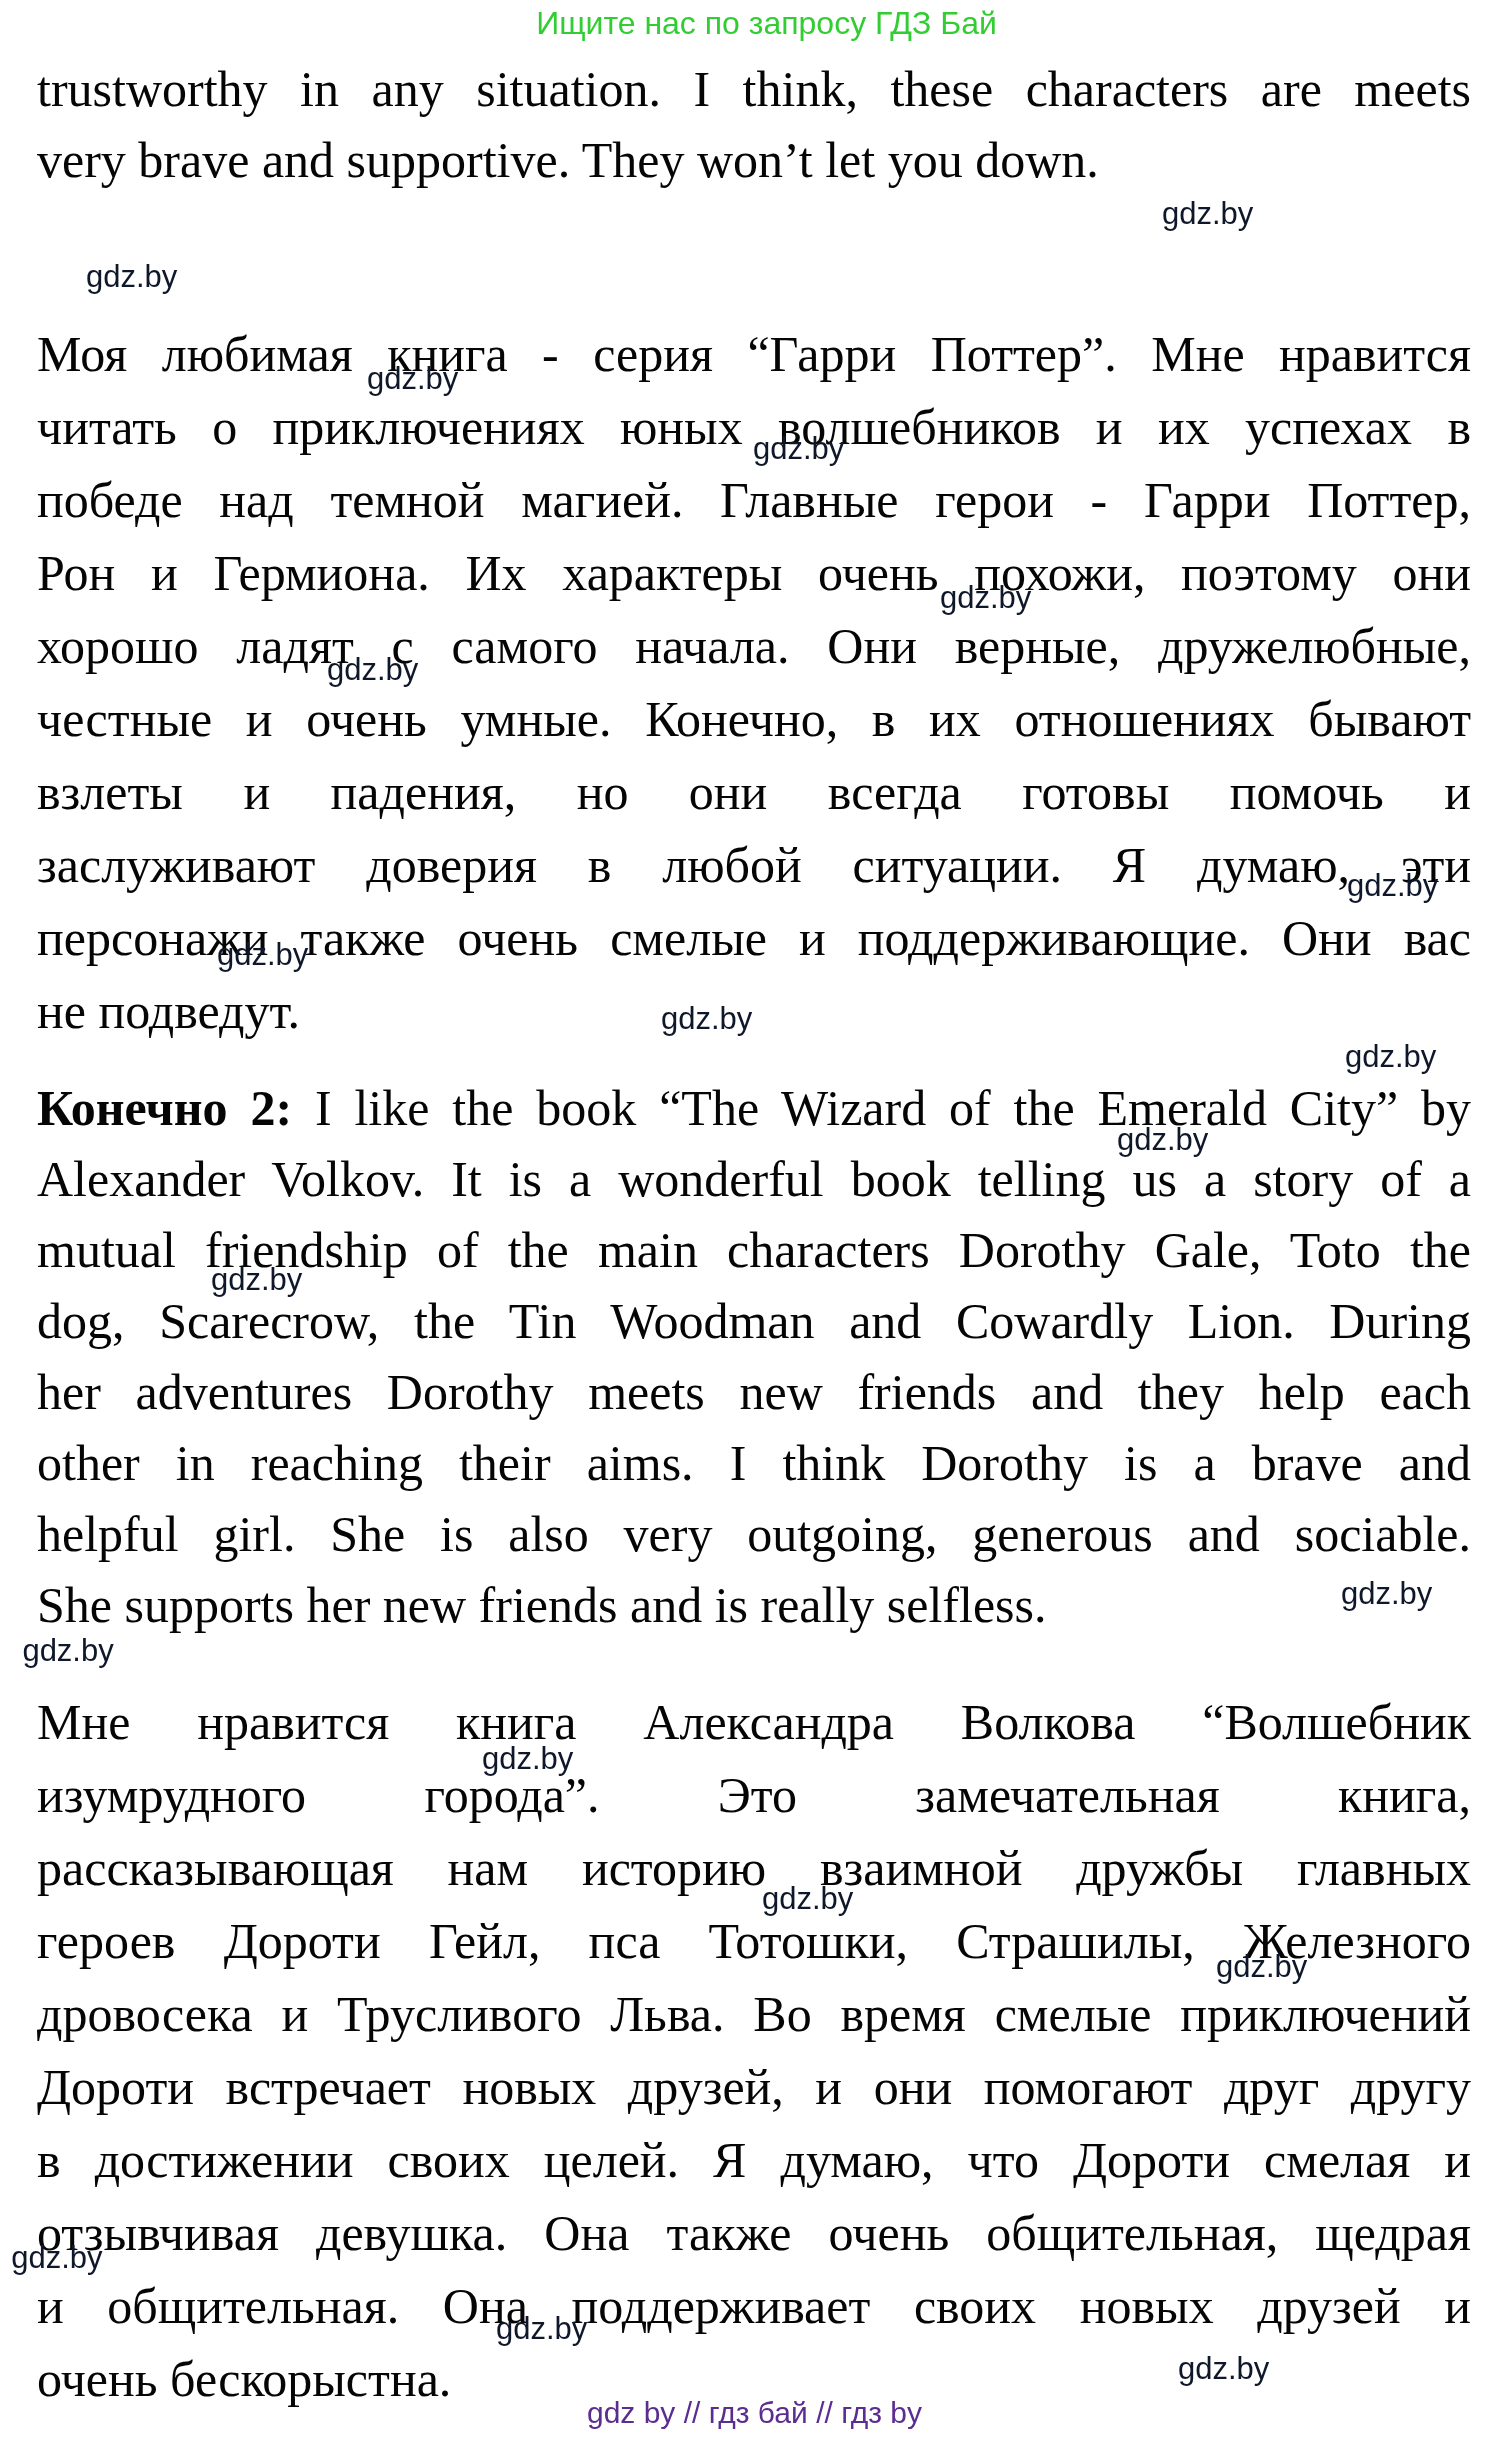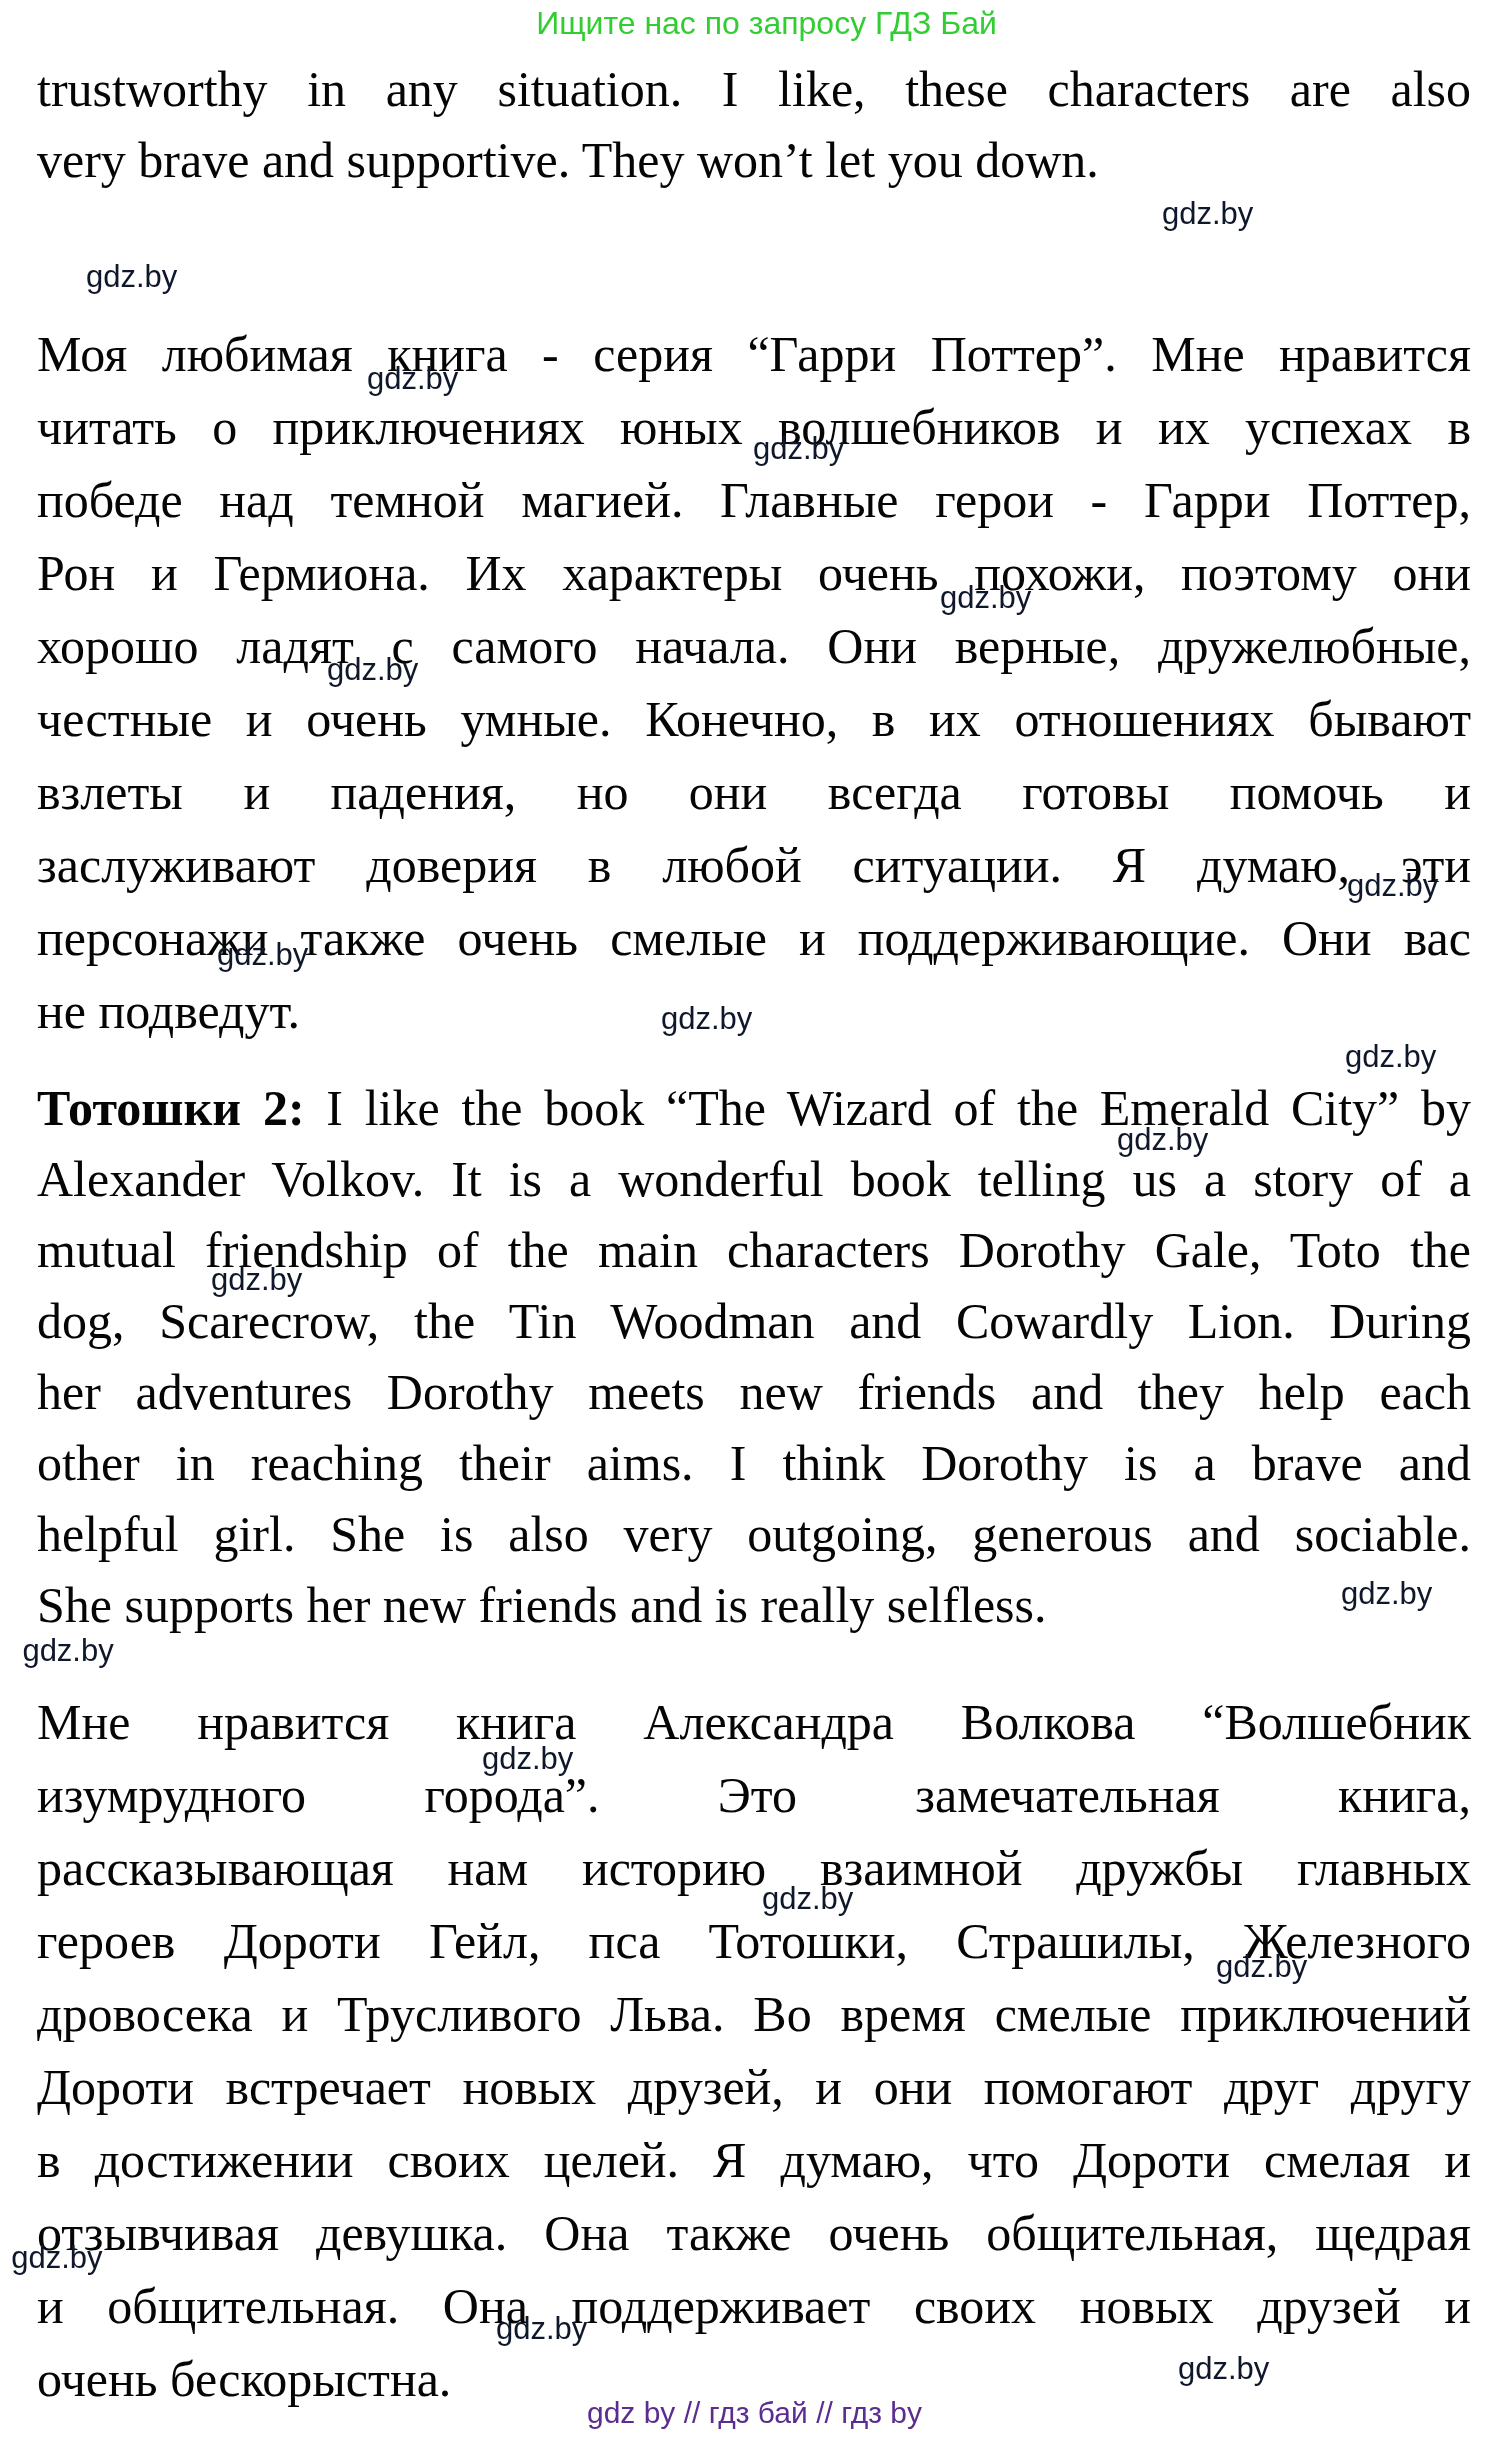--- a/index.html
+++ b/index.html
@@ -47,39 +47,39 @@
   }
 </style>
 </head>
 <body>
 
 <div class="page">
 
   <div class="promo">Ищите нас по запросу ГДЗ Бай</div>
 
   <div class="para en" style="top:54px;">
-    <div class="line">trustworthy in any situation. I like, these characters are also</div>
+    <div class="line">trustworthy in any situation. I think, these characters are meets</div>
     <div class="line last">very brave and supportive. They won’t let you down.</div>
   </div>
 
   <div class="para ru" style="top:318px;">
     <div class="line">Моя любимая книга - серия “Гарри Поттер”. Мне нравится</div>
     <div class="line">читать о приключениях юных волшебников и их успехах в</div>
     <div class="line">победе над темной магией. Главные герои - Гарри Поттер,</div>
     <div class="line">Рон и Гермиона. Их характеры очень похожи, поэтому они</div>
     <div class="line">хорошо ладят с самого начала. Они верные, дружелюбные,</div>
     <div class="line">честные и очень умные. Конечно, в их отношениях бывают</div>
     <div class="line">взлеты и падения, но они всегда готовы помочь и</div>
     <div class="line">заслуживают доверия в любой ситуации. Я думаю, эти</div>
     <div class="line">персонажи также очень смелые и поддерживающие. Они вас</div>
     <div class="line last">не подведут.</div>
   </div>
 
   <div class="para en" style="top:1073px;">
-    <div class="line"><span class="lead">Тотошки 2:</span><span> I like the book “The Wizard of the Emerald City” by</span></div>
+    <div class="line"><span class="lead">Конечно 2:</span><span> I like the book “The Wizard of the Emerald City” by</span></div>
     <div class="line">Alexander Volkov. It is a wonderful book telling us a story of a</div>
     <div class="line">mutual friendship of the main characters Dorothy Gale, Toto the</div>
     <div class="line">dog, Scarecrow, the Tin Woodman and Cowardly Lion. During</div>
     <div class="line">her adventures Dorothy meets new friends and they help each</div>
     <div class="line">other in reaching their aims. I think Dorothy is a brave and</div>
     <div class="line">helpful girl. She is also very outgoing, generous and sociable.</div>
     <div class="line last">She supports her new friends and is really selfless.</div>
   </div>
 
   <div class="para ru" style="top:1686px;">

